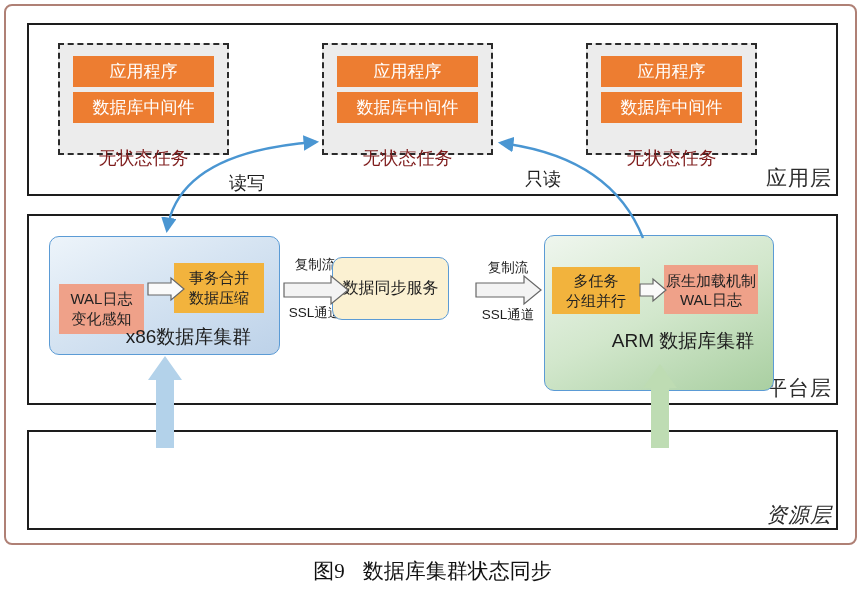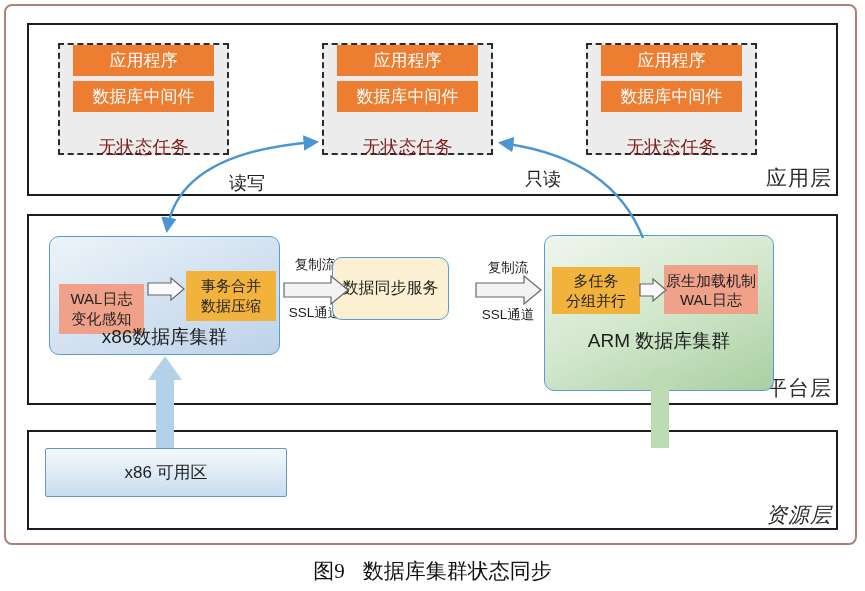--- a/index.html
+++ b/index.html
@@ -12,35 +12,35 @@
   
   .frame{left:4px;top:4px;width:853px;height:541px;border:2px solid #AF8075;border-radius:8px;}
   
   .layer{left:27px;width:811px;border:2px solid #1d1d1d;background:#ffffff;}
   .layer.app{top:23px;height:173px;}
   .layer.platform{top:214px;height:191px;}
   .layer.resource{top:430px;height:100px;}
   .layer-label{font-size:21px;color:#2b2b2b;letter-spacing:1px;}
   
   .dashed{top:43px;width:171px;height:112px;background:#ECECEC;border:2px dashed #2b2b2b;
-          display:flex;flex-direction:column;align-items:center;}
+          display:flex;flex-direction:column;align-items:center;padding-top:11px;}
   .obar{width:141px;height:31px;background:#ED7D31;color:#ffffff;font-size:17px;
         line-height:31px;text-align:center;margin-bottom:5px;}
   .stateless-label{font-size:18px;color:#7f1d1d;margin-top:18px;}
   
   .cluster{border:1.5px solid #5B9BD5;border-radius:10px;}
   .cluster.x86{left:49px;top:236px;width:231px;height:119px;
     background:linear-gradient(155deg,#EDF4FA 0%,#D6E4F2 45%,#BDD2E9 100%);}
   .cluster.arm{left:544px;top:235px;width:230px;height:156px;
     background:linear-gradient(155deg,#EFF6EE 0%,#D2E7CC 50%,#A9CFA1 100%);}
   .ibox{position:absolute;box-sizing:border-box;display:flex;flex-direction:column;
         justify-content:center;text-align:center;color:#222222;}
   .ibox.salmon{background:#EFA189;}
   .ibox.amber{background:#F2B33D;}
-  .cluster-title{position:absolute;left:0;width:100%;text-align:center;font-size:19px;color:#1d1d1d;}
+  .cluster-title{position:absolute;left:0;width:100%;text-align:center;font-size:19px;color:#1d1d1d;padding-left:24px;}
   
   .chan{font-size:13.5px;color:#1d1d1d;text-align:center;}
   
   .sync{left:332px;top:257px;width:117px;height:63px;background:#FBF1D2;
         border:1.5px solid #5B9BD5;border-radius:10px;font-size:16px;color:#1d1d1d;
         display:flex;align-items:center;justify-content:center;}
   
   .zone{top:448px;height:49px;border:1.5px solid #6B96C1;border-radius:2px;
         display:flex;align-items:center;justify-content:center;font-size:17px;color:#1d1d1d;}
   .zone.x86{left:45px;width:242px;background:linear-gradient(180deg,#F4F9FD 0%,#DCE9F5 55%,#C7DDF0 100%);}
@@ -83,21 +83,21 @@
   <div class="abs layer-label" style="left:752px;top:501px;width:80px;text-align:right;font-style:italic;">资源层</div>
 
   <div class="abs small-label" style="left:222px;top:171px;width:50px;text-align:center;">读写</div>
   <div class="abs small-label" style="left:518px;top:167px;width:50px;text-align:center;">只读</div>
 
   <div class="abs cluster x86">
     <div class="ibox salmon" style="left:9px;top:27px;width:85px;height:50px;font-size:15px;line-height:20px;margin-top:20px;">
       <div>WAL日志</div>
       <div>变化感知</div>
     </div>
-    <div class="ibox amber" style="left:136px;top:26px;width:90px;height:50px;font-size:15px;line-height:20px;margin-top:8px;">
+    <div class="ibox amber" style="left:124px;top:26px;width:90px;height:50px;font-size:15px;line-height:20px;">
       <div>事务合并</div>
       <div>数据压缩</div>
     </div>
     <div class="cluster-title" style="top:87px;">x86数据库集群</div>
   </div>
 
   <div class="abs cluster arm">
     <div class="ibox amber" style="left:7px;top:31px;width:88px;height:47px;font-size:15px;line-height:20px;">
       <div>多任务</div>
       <div>分组并行</div>
@@ -110,21 +110,20 @@
   </div>
 
   <div class="abs chan" style="left:283px;top:256px;width:64px;">复制流</div>
   <div class="abs chan" style="left:281px;top:304px;width:68px;">SSL通道</div>
 
   <div class="abs sync">数据同步服务</div>
 
   <div class="abs chan" style="left:476px;top:259px;width:64px;">复制流</div>
   <div class="abs chan" style="left:474px;top:306px;width:68px;">SSL通道</div>
 
-  <div class="abs zone x86">x86 可用区</div>
 
   <svg class="overlay" width="865" height="591" viewBox="0 0 865 591">
     <defs>
       <marker id="ah" viewBox="0 0 10 10" refX="8" refY="5" markerWidth="6.5" markerHeight="6.5" orient="auto">
         <path d="M0,0 L10,5 L0,10 z" fill="#4A96D2"></path>
       </marker>
       <marker id="ahr" viewBox="0 0 10 10" refX="8" refY="5" markerWidth="6.5" markerHeight="6.5" orient="auto-start-reverse">
         <path d="M0,0 L10,5 L0,10 z" fill="#4A96D2"></path>
       </marker>
     </defs>

